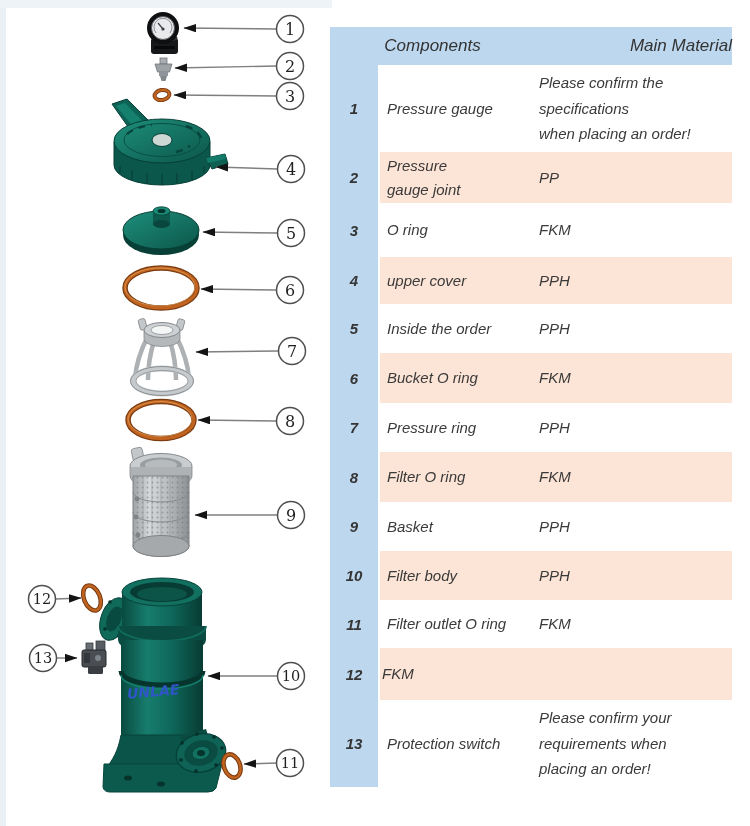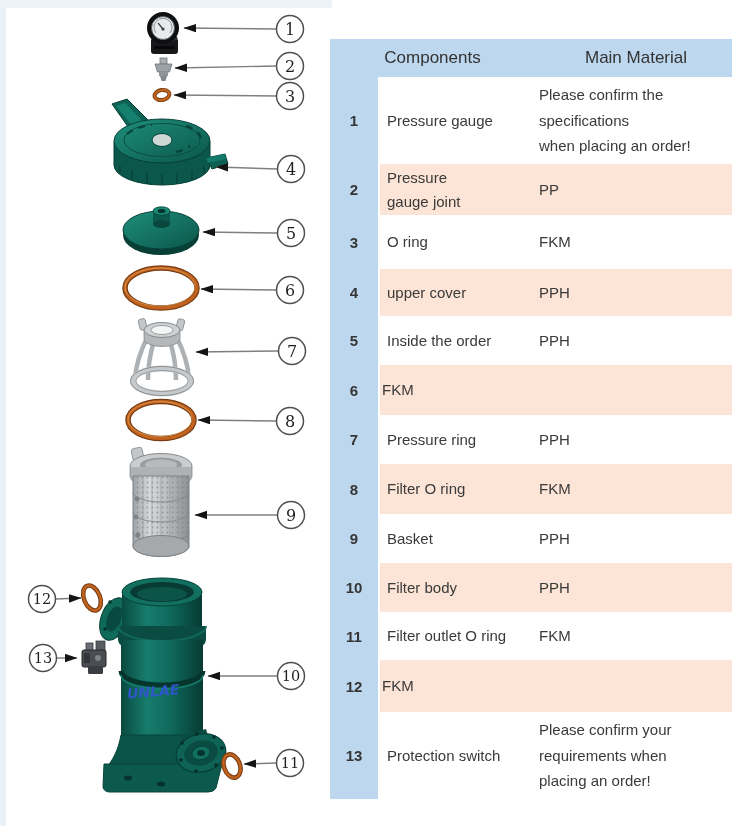--- a/index.html
+++ b/index.html
@@ -2,24 +2,24 @@
 <html><head>
 <meta charset="utf-8">
 <style>
   html,body{margin:0;padding:0;}
   .stage{position:relative;width:750px;height:826px;background:#ffffff;overflow:hidden;
          font-family:"Liberation Sans",sans-serif;color:#3a3a3a;}
   .edge-left{position:absolute;left:0;top:0;width:6px;height:826px;background:#e9f0f6;}
   .edge-top{position:absolute;left:0;top:0;width:332px;height:8px;background:#eef3f8;}
   .diagram-svg{position:absolute;left:0;top:0;}
   
-  .spec-table{position:absolute;left:330px;top:39px;width:402px;font-size:15px;}
+  .spec-table{position:absolute;left:330px;top:27px;width:402px;font-size:15px;font-style:italic;}
   .thead{display:flex;align-items:center;height:38px;background:#bdd7ee;font-size:17px;color:#333;}
   .th-comp{width:205px;text-align:center;}
-  .th-mat{flex:1;text-align:center;padding-left:5px;}
+  .th-mat{flex:1;text-align:right;padding-left:5px;}
   .trow{display:flex;}
   .cell-num{width:48px;background:#bdd7ee;display:flex;align-items:center;justify-content:center;
             font-weight:600;color:#353535;}
   .row-body{flex:1;margin-left:2px;display:flex;align-items:center;}
   .row-body.white{background:#ffffff;}
   .row-body.peach{background:#fce4d6;}
   .cell-comp{width:157px;padding-left:7px;box-sizing:border-box;white-space:pre-line;line-height:1.55;}
   .cell-mat{flex:1;padding-left:2px;white-space:pre-line;line-height:1.7;}
 </style>
 </head>
@@ -340,20 +340,21 @@
     <div class="trow" style="height:49px">
       <div class="cell-num">5</div>
       <div class="row-body white">
           <div class="cell-comp">Inside the order</div>
           <div class="cell-mat">PPH</div>
         </div>
     </div>
     <div class="trow" style="height:50px">
       <div class="cell-num">6</div>
       <div class="row-body peach">
+          <div class="cell-comp">Bucket O ring</div>
           <div class="cell-mat">FKM</div>
         </div>
     </div>
     <div class="trow" style="height:49px">
       <div class="cell-num">7</div>
       <div class="row-body white">
           <div class="cell-comp">Pressure ring</div>
           <div class="cell-mat">PPH</div>
         </div>
     </div>

